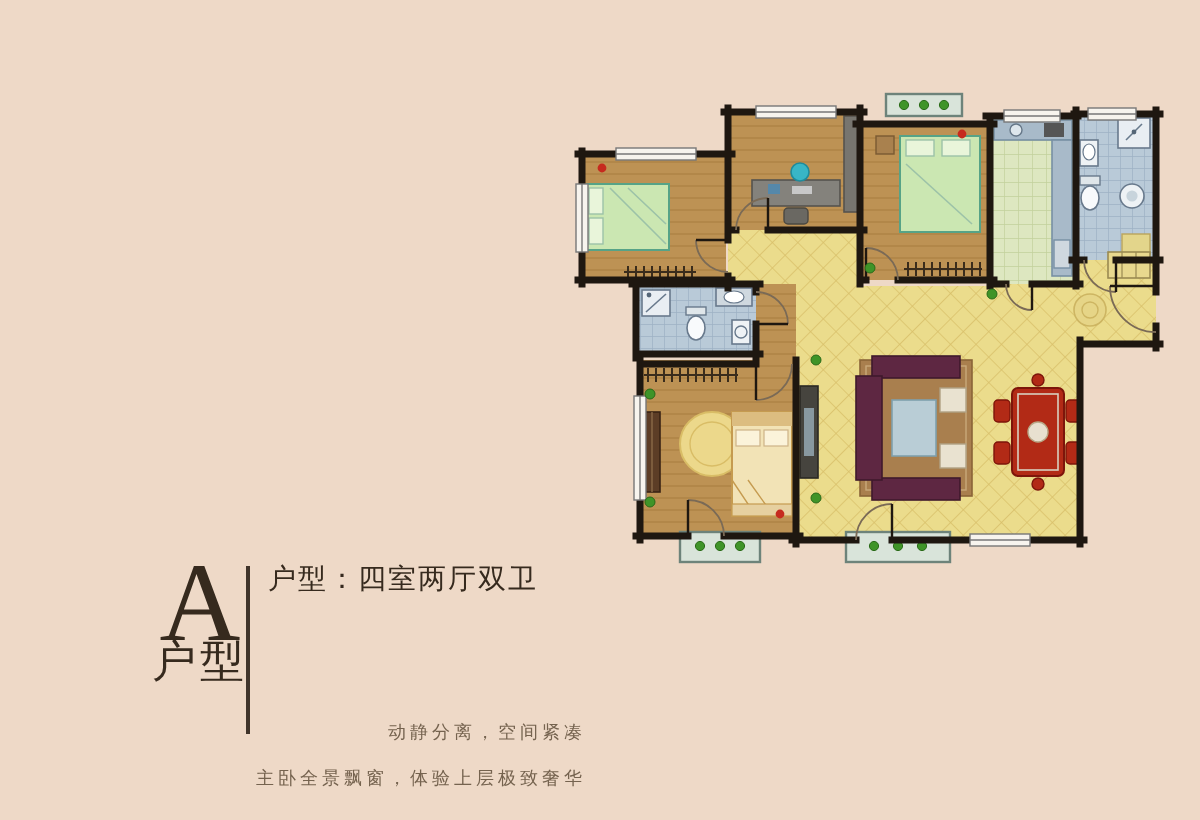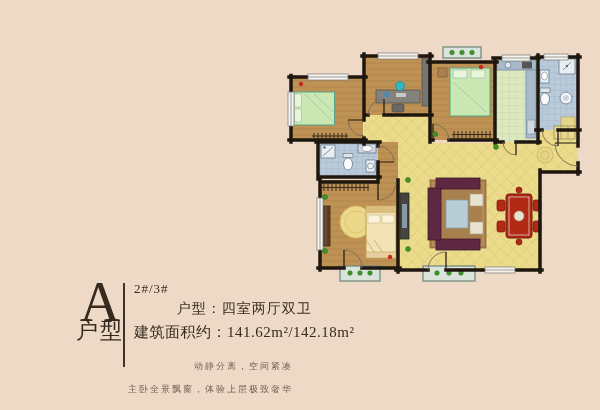--- a/index.html
+++ b/index.html
@@ -282,23 +282,21 @@
       <circle cx="203" cy="67" r="2.2"></circle>
       <circle cx="112" cy="257" r="2.2"></circle>
     </g>
   </svg>
 
   <div class="type-letter">A</div>
   <div class="type-label">户型</div>
   <div class="divider"></div>
 
   <div class="info">
-    <div class="block-numbers">2#/3#</div>
     <div class="layout-line">户型：四室两厅双卫</div>
-    <div class="area-line">建筑面积约：141.62m²/142.18m²</div>
   </div>
 
   <div class="features">
     <div>动静分离，空间紧凑</div>
     <div>主卧全景飘窗，体验上层极致奢华</div>
   </div>
 
 </div>
 
 </body></html>

